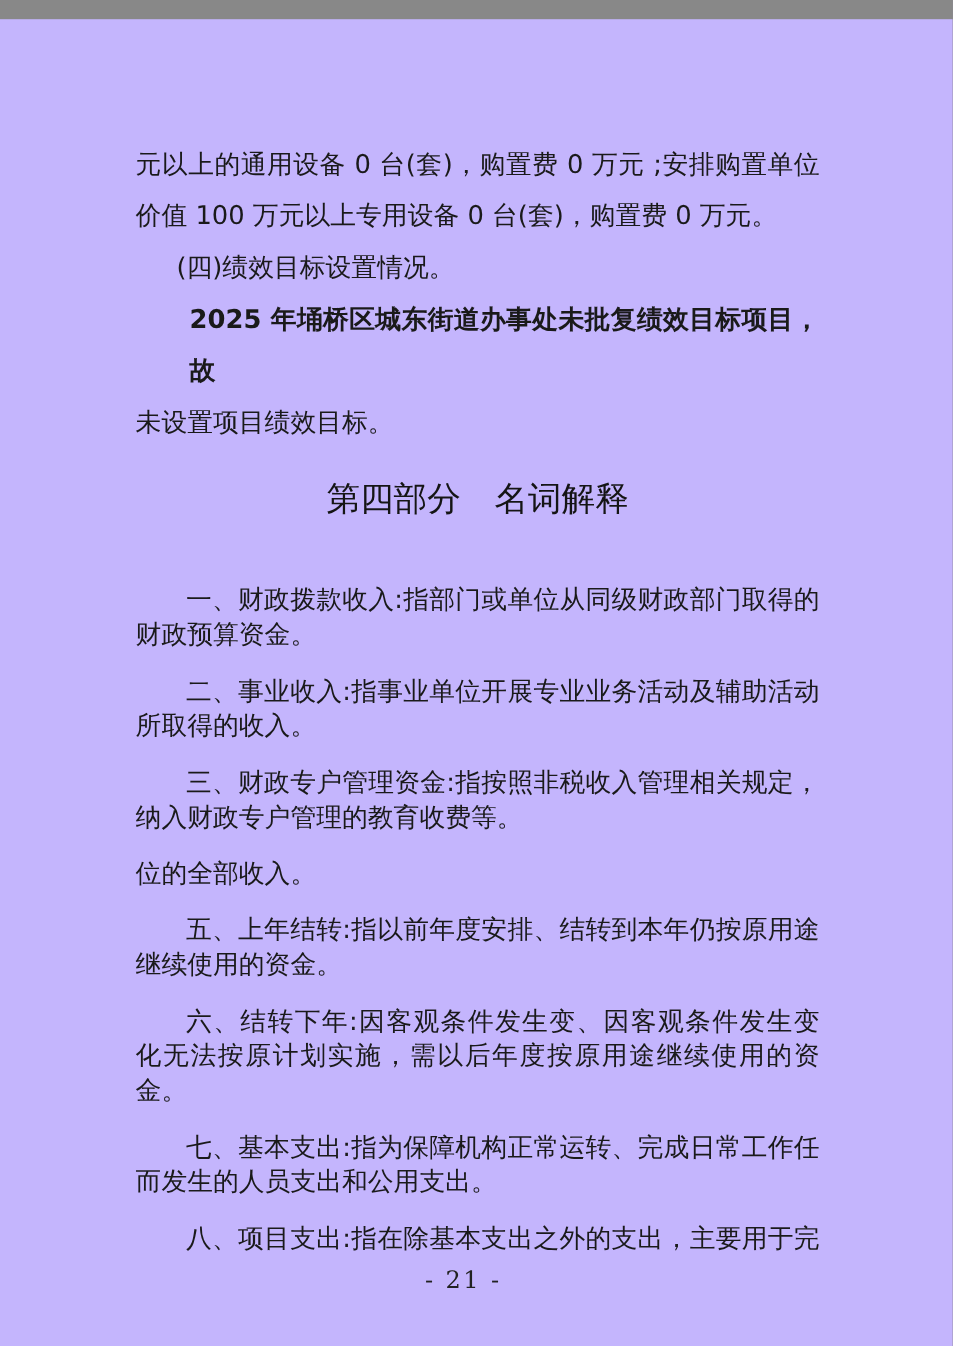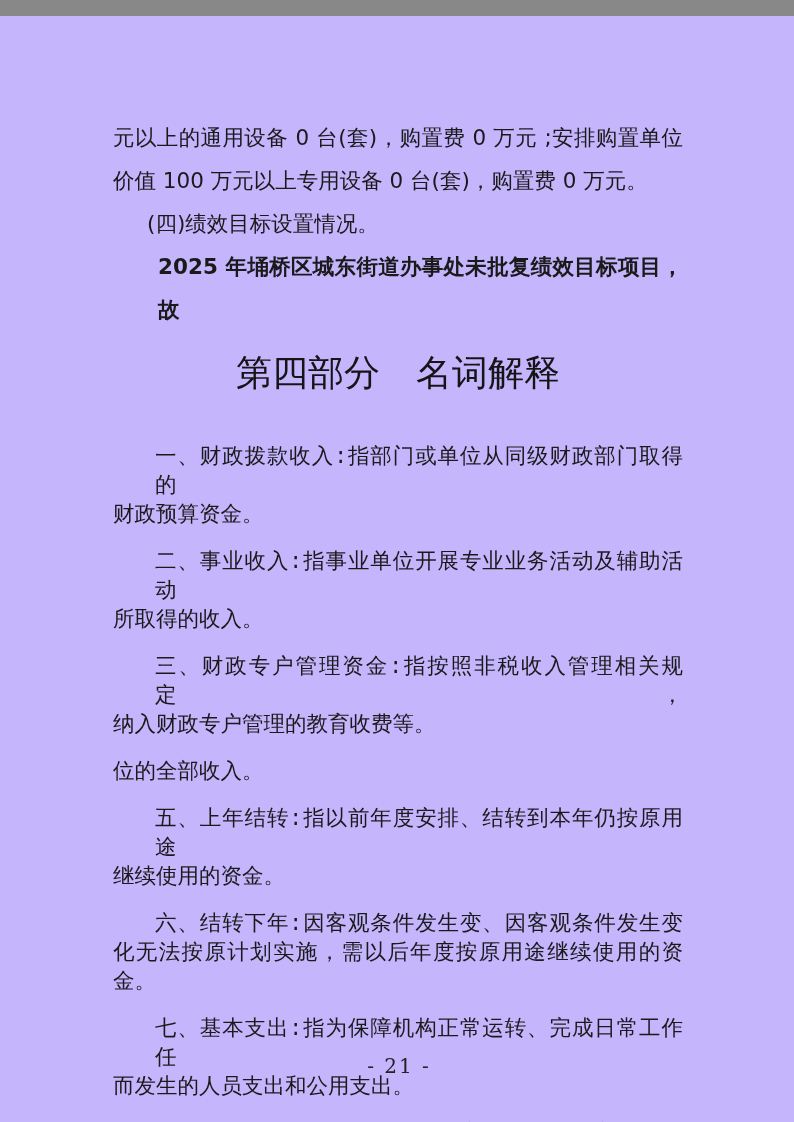--- a/index.html
+++ b/index.html
@@ -25,32 +25,32 @@
     text-align-last: justify;
     white-space: normal;
     overflow: hidden;
   }
   .line.endline { text-align-last: left; }
   .sec-top .line { line-height: 43px; }
   .indent-1 { padding-left: 34px; }
   .indent-2 { padding-left: 45px; font-weight: bold; }
   .heading {
     margin-top: 20px;
-    font-size: 36px;
+    font-size: 28px;
     line-height: 43px;
     text-align-last: center;
     color: #151515;
   }
   .glossary { margin-top: 49px; }
-  .entry { margin: 0 0 18px 0; font-family: Liberation Mono, monospace; }
+  .entry { margin: 0 0 18px 0; }
   .entry .line { line-height: 29px; }
   .entry .first { padding-left: 42px; }
   .footer {
     position: absolute;
-    left: 114px;
+    left: 101px;
     top: 1038px;
     width: 570px;
     text-align: center;
     font-family: "DejaVu Serif", serif;
     font-size: 20px;
     letter-spacing: 2px;
     color: #222222;
   }
 </style>
 </head>
@@ -62,20 +62,21 @@
     <div class="sec-top">
       <div>
         <div class="line">元以上的通用设备 0 台(套)，购置费 0 万元 ;安排购置单位</div>
         <div class="line endline">价值 100 万元以上专用设备 0 台(套)，购置费 0 万元。</div>
       </div>
       <div>
         <div class="line endline indent-1">(四)绩效目标设置情况。</div>
       </div>
       <div>
         <div class="line indent-2">2025 年埇桥区城东街道办事处未批复绩效目标项目，故</div>
+        <div class="line endline">未设置项目绩效目标。</div>
       </div>
     </div>
 
     <div class="heading">第四部分　名词解释</div>
 
     <div class="glossary">
       <div class="entry">
         <div class="line first">一、财政拨款收入:指部门或单位从同级财政部门取得的</div>
         <div class="line endline">财政预算资金。</div>
       </div>

